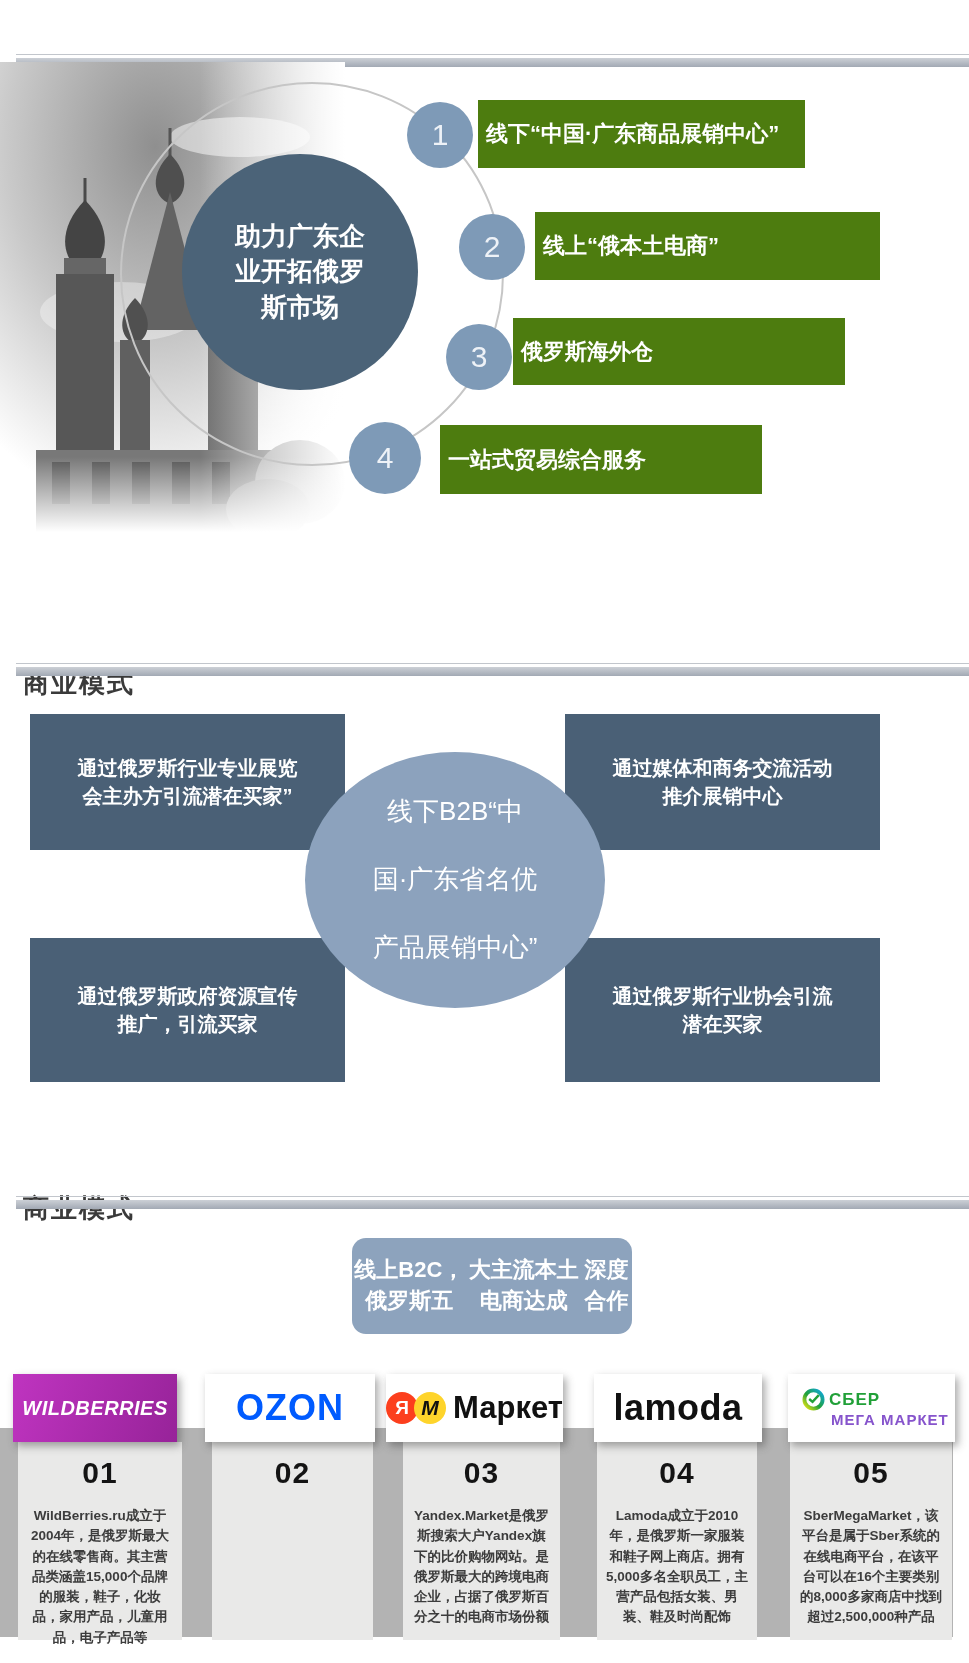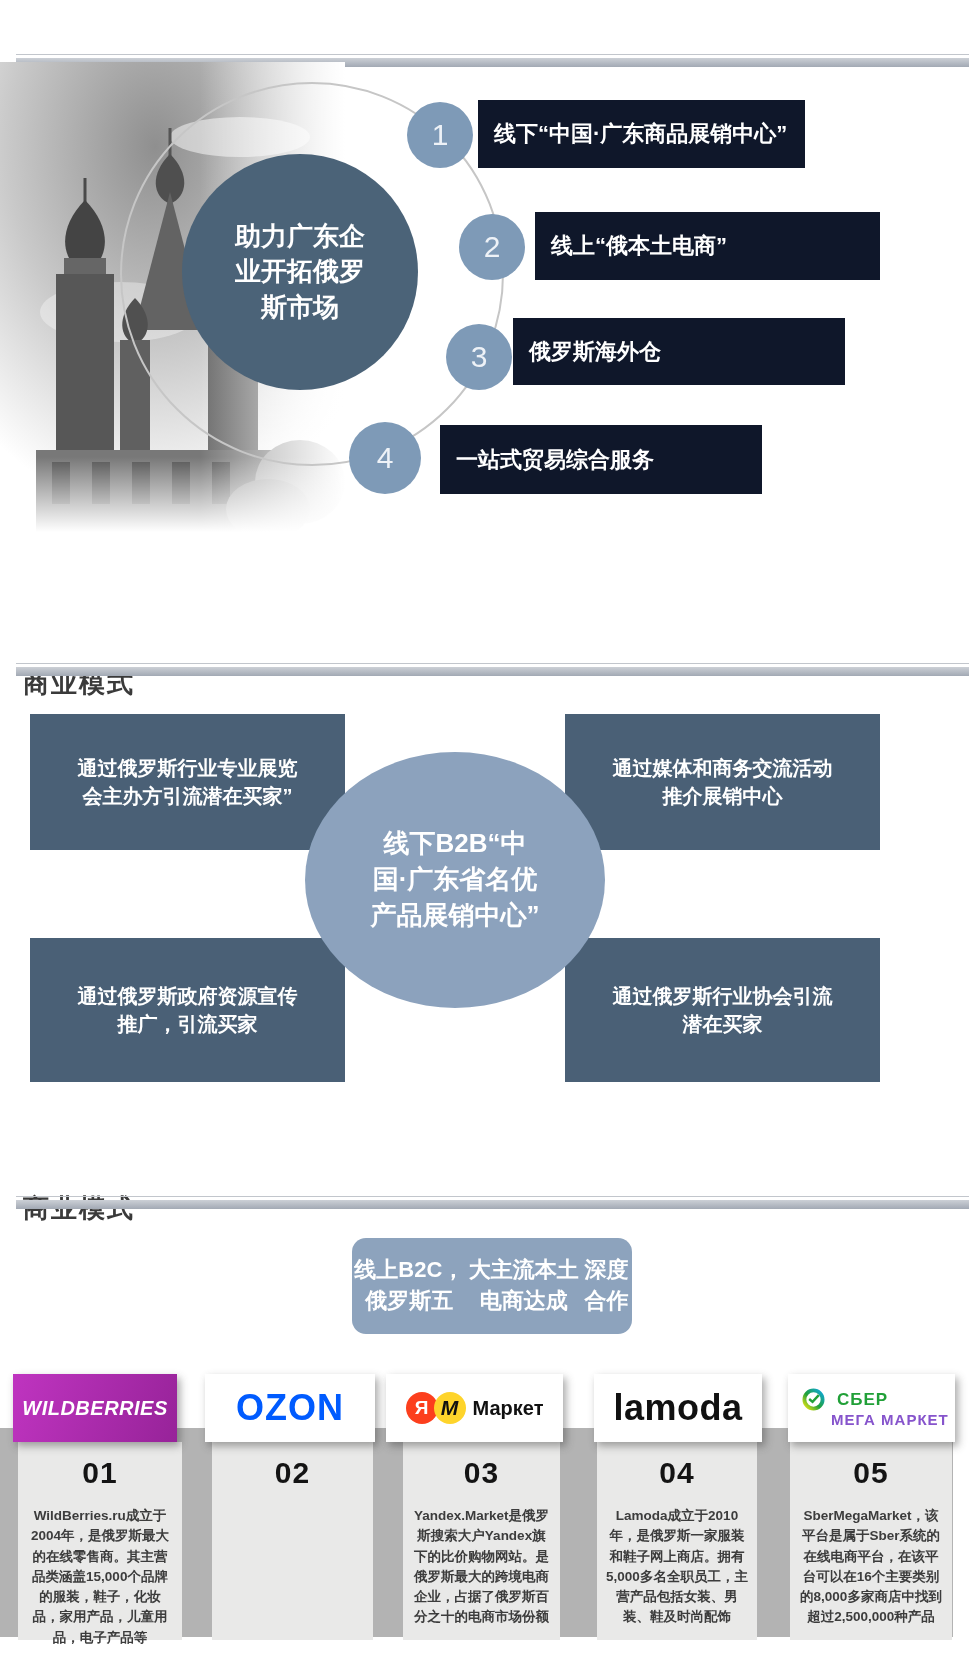--- a/index.html
+++ b/index.html
@@ -19,38 +19,38 @@
         border-radius:50%;z-index:2;}
   .main-circle{position:absolute;left:182px;top:154px;width:236px;height:236px;border-radius:50%;
         background:#4b6378;z-index:3;display:flex;align-items:center;justify-content:center;}
   .main-circle .txt{width:140px;text-align:center;color:#fff;font-size:26px;font-weight:700;line-height:1.35;}
   .numc{position:absolute;border-radius:50%;background:#7e9ab7;color:#eef2f7;display:flex;
         align-items:center;justify-content:center;font-size:30px;z-index:4;}
   .c1{left:407px;top:102px;width:66px;height:66px}
   .c2{left:459px;top:214px;width:66px;height:66px}
   .c3{left:446px;top:324px;width:66px;height:66px}
   .c4{left:349px;top:422px;width:72px;height:72px}
-  .bar{position:absolute;background:#0f172a;color:#ffffff;font-size:22px;font-weight:700;
-       display:flex;align-items:center;padding-left:16px;box-sizing:border-box;z-index:3;}
+  .bar{position:absolute;background:#4d7c0f;color:#ffffff;font-size:22px;font-weight:700;
+       display:flex;align-items:center;padding-left:8px;box-sizing:border-box;z-index:3;}
   .b1{left:478px;top:100px;width:327px;height:68px}
   .b2{left:535px;top:212px;width:345px;height:68px}
   .b3{left:513px;top:318px;width:332px;height:67px}
   .b4{left:440px;top:425px;width:322px;height:69px}
 
   
   .box{position:absolute;background:#4a6076;color:#fff;display:flex;align-items:center;
        justify-content:center;z-index:2;}
   .box .txt{width:236px;text-align:center;font-size:20px;font-weight:700;line-height:1.4;}
   .tl{left:30px;top:714px;width:315px;height:136px}
   .tr{left:565px;top:714px;width:315px;height:136px}
   .bl{left:30px;top:938px;width:315px;height:144px}
   .br{left:565px;top:938px;width:315px;height:144px}
   .ellipse{position:absolute;left:305px;top:752px;width:300px;height:256px;border-radius:50%;
        background:#8ca2bd;z-index:3;display:flex;flex-direction:column;align-items:center;
-       justify-content:center;color:#fff;font-size:26px;font-weight:700;line-height:1.38;text-align:center;}
+       justify-content:center;color:#fff;font-size:26px;font-weight:400;line-height:1.38;text-align:center;gap:32px;}
 
   
   .banner{position:absolute;left:352px;top:1238px;width:280px;height:96px;background:#8da3bd;
        border-radius:14px;display:flex;flex-direction:row;align-items:center;justify-content:center;
        color:#fff;font-size:22px;font-weight:700;line-height:1.4;text-align:center;z-index:2;}
   .gray-strip{position:absolute;left:0;top:1428px;width:953px;height:209px;background:#b3b3b3;z-index:1;}
   .card{position:absolute;top:1442px;height:198px;background:#e9e9e8;z-index:2;box-sizing:border-box;
        text-align:center;}
   .k1{left:18px;width:164px}.k2{left:212px;width:161px}.k3{left:403px;width:157px}
   .k4{left:597px;width:160px}.k5{left:790px;width:162px}
@@ -60,25 +60,25 @@
        background:#fff;box-shadow:3px 4px 8px rgba(60,60,60,.45);z-index:3;box-sizing:border-box;}
   .l1{left:13px;width:164px;background:linear-gradient(110deg,#bf34c0,#972399);color:#fff;
       font-size:20px;font-weight:700;letter-spacing:.5px;font-style:italic;}
   .l2{left:205px;width:170px;color:#005bff;font-size:36px;font-weight:800;letter-spacing:1px;}
   .l3{left:386px;width:177px;gap:3px;}
   .ya-circle{width:32px;height:32px;border-radius:50%;background:#fc3f1d;color:#fff;display:flex;
       align-items:center;justify-content:center;font-size:19px;font-weight:800;}
   .m-circle{width:32px;height:32px;border-radius:50%;background:#fed42b;color:#111;display:flex;
       align-items:center;justify-content:center;font-size:21px;font-weight:800;font-style:italic;
       margin-left:-7px;}
-  .ya-text{color:#111;font-size:20px;font-weight:700;margin-left:4px;}
+  .ya-text{color:#111;font-size:31px;font-weight:700;margin-left:4px;}
   .l4{left:594px;width:168px;color:#111;font-size:36px;font-weight:700;letter-spacing:.5px;}
   .l5{left:788px;width:167px;flex-direction:column;align-items:flex-start;justify-content:center;
       padding-left:14px;}
-  .sber-row{display:flex;align-items:center;gap:12px;}
+  .sber-row{display:flex;align-items:center;gap:4px;}
   .sber-green{color:#21a038;font-size:17px;font-weight:800;letter-spacing:1px;}
   .sber-purple{color:#8654cc;font-size:15px;font-weight:800;letter-spacing:1px;margin-left:29px;}
 </style>
 </head>
 <body>
 
 <div class="page">
 
   <h2 class="sec-title t1">商业模式</h2>
   <div class="rule r1"></div>

